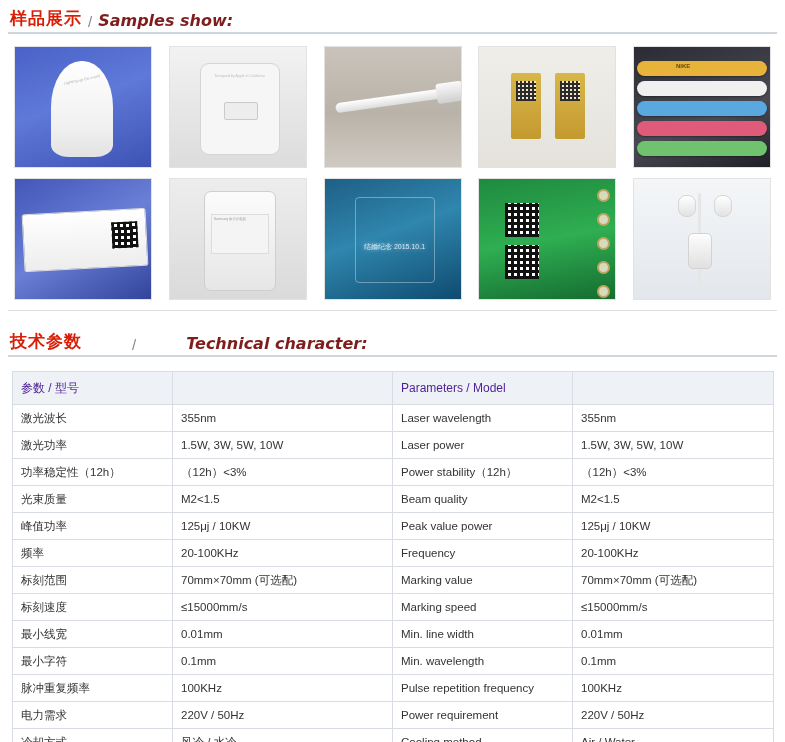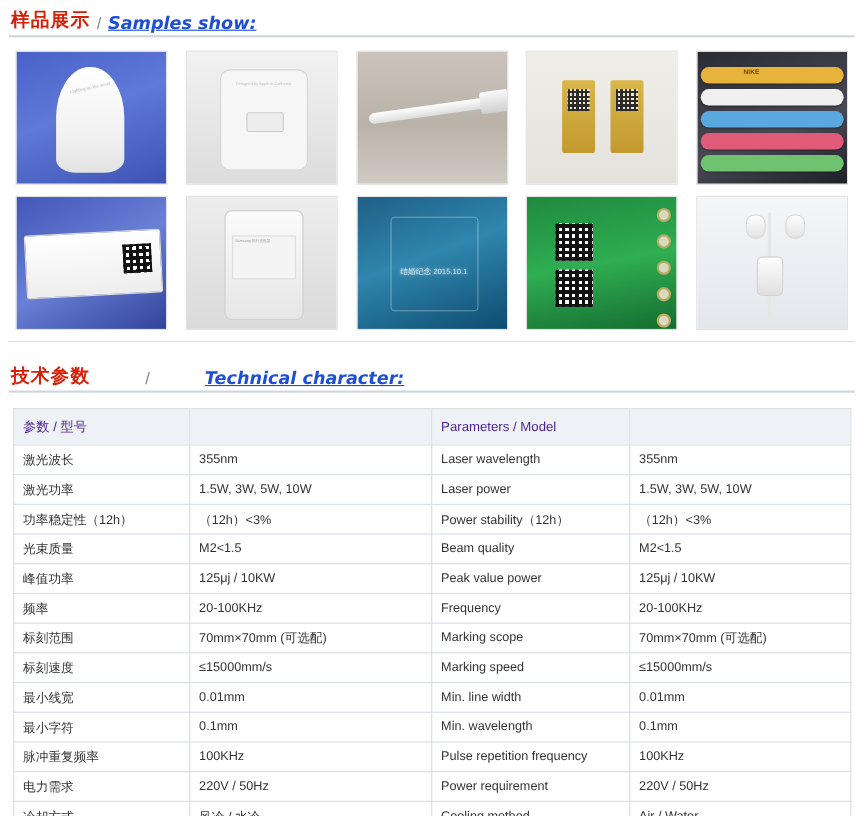--- a/index.html
+++ b/index.html
@@ -33,26 +33,25 @@
     font-size: 17px;
     font-weight: bold;
     letter-spacing: 1px;
   }
   .section-head .sep {
     color: #888888;
     font-size: 15px;
     margin: 0 6px;
   }
   .section-head .en {
-    color: #1d4ed8;
+    color: #7f1d1d;
     font-size: 16px;
     font-style: italic;
     font-weight: bold;
     font-family: "DejaVu Sans", sans-serif;
-    text-decoration: underline;
   }
   .rule {
     height: 2px;
     background: #cfd6dd;
     margin: 2px 8px 0 8px;
   }
   .rule.thin {
     height: 1px;
     background: #d9dde2;
   }
@@ -392,21 +391,21 @@
       </tr>
       <tr>
         <td>频率</td>
         <td>20-100KHz</td>
         <td>Frequency</td>
         <td>20-100KHz</td>
       </tr>
       <tr>
         <td>标刻范围</td>
         <td>70mm×70mm (可选配)</td>
-        <td>Marking scope</td>
+        <td>Marking value</td>
         <td>70mm×70mm (可选配)</td>
       </tr>
       <tr>
         <td>标刻速度</td>
         <td>≤15000mm/s</td>
         <td>Marking speed</td>
         <td>≤15000mm/s</td>
       </tr>
       <tr>
         <td>最小线宽</td>

